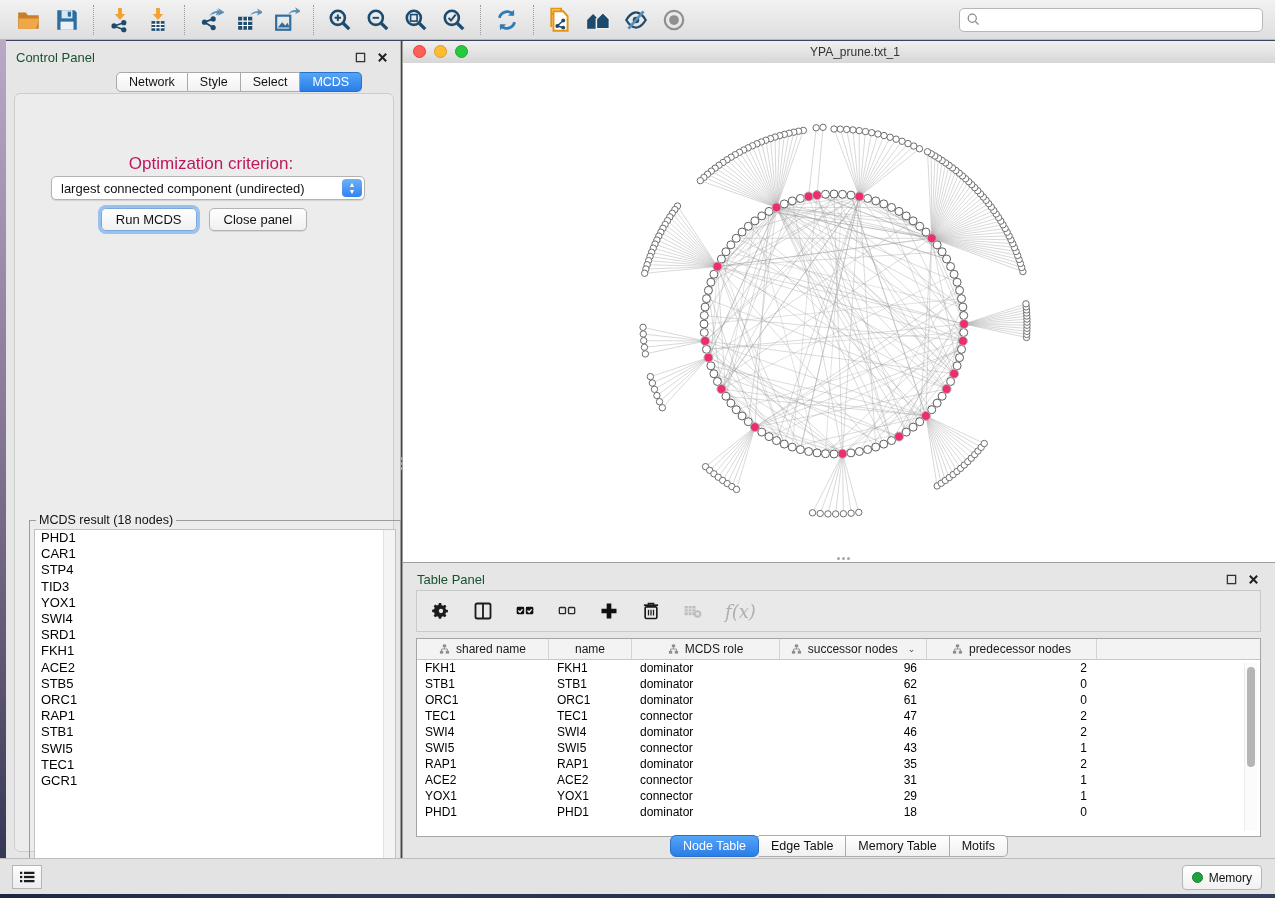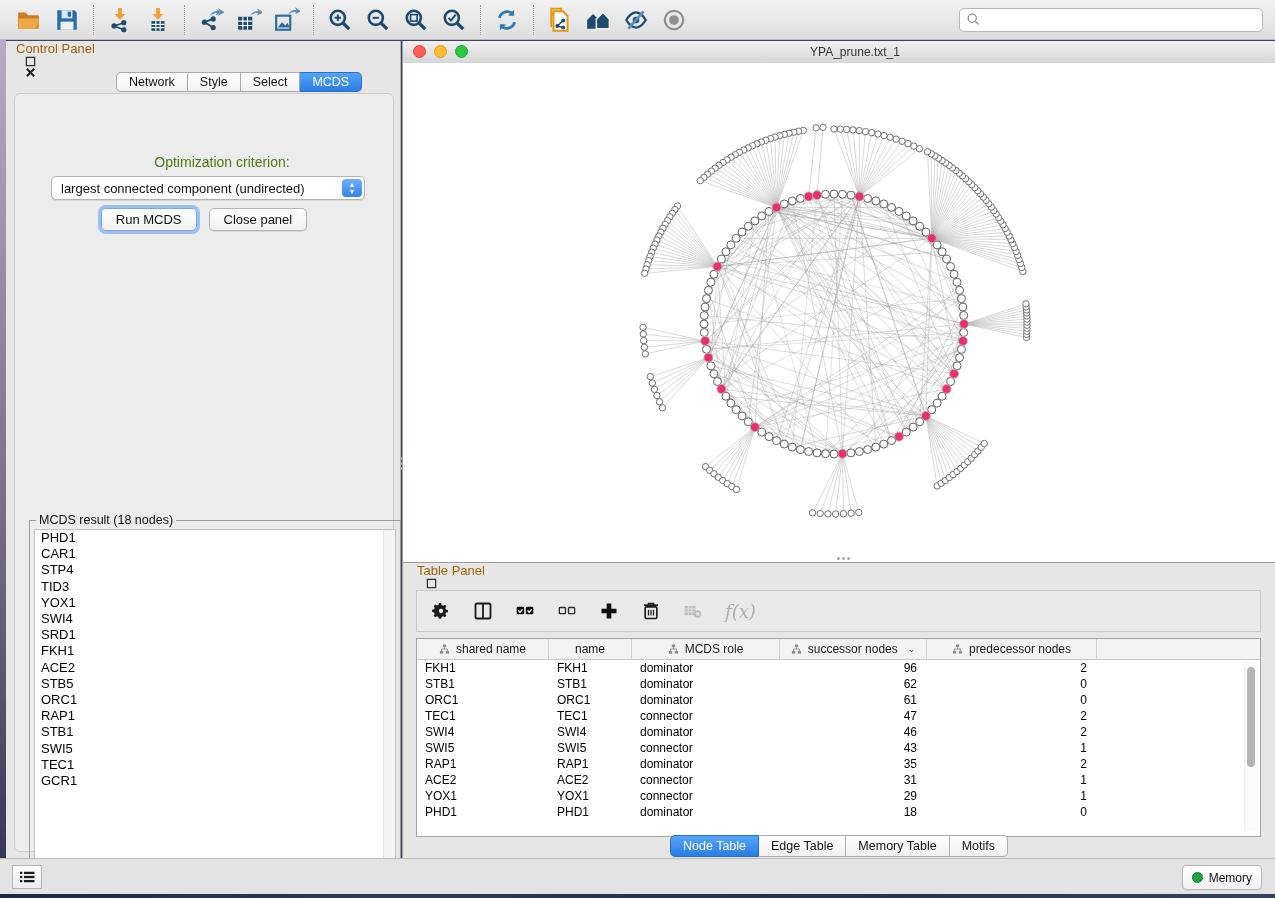--- a/index.html
+++ b/index.html
@@ -17,32 +17,32 @@
   .tb-btn{width:38px;height:32px;display:flex;align-items:center;justify-content:center;border-radius:4px;}
   .tb-btn svg{width:26px;height:26px;}
   .tb-sep{width:0;height:30px;border-left:1px dotted #9a9a9a;margin:0 7px;}
   #search-wrap{margin-left:auto;margin-right:12px;width:290px;height:22px;background:#fff;
     border:1px solid #b7b7b7;border-radius:5px;display:flex;align-items:center;padding:0 6px;}
   #search-wrap svg{width:15px;height:15px;margin-right:5px;flex:0 0 auto;}
   #search-input{border:none;outline:none;flex:1;font-size:12px;font-family:"Liberation Sans",sans-serif;background:transparent;}
   
   #control-panel{position:absolute;left:6px;top:41px;width:395px;height:817px;background:#e6e6e6;
     border-right:1px solid #b5b5b5;box-sizing:border-box;}
-  .panel-header{height:24px;display:flex;align-items:flex-start;padding:0 10px;font-size:13px;color:#a16207;flex-direction:column;}
+  .panel-header{height:24px;display:flex;align-items:flex-end;padding:0 10px;font-size:13px;color:#14532d;}
   .panel-header .ph-title{flex:1;}
   .win-ico{width:16px;height:16px;display:flex;align-items:center;justify-content:center;margin-left:6px;}
   .tabs-row{position:absolute;left:74px;top:31px;display:flex;height:20px;}
   .tab{font-size:12.5px;padding:2px 12px;border:1px solid #a9a9a9;background:linear-gradient(#ffffff,#f1f1f1);
     color:#111;display:flex;align-items:center;border-left:none;}
   .tab:first-child{border-left:1px solid #a9a9a9;border-radius:5px 0 0 5px;margin-left:36px;}
   .tab:last-child{border-radius:0 5px 5px 0;}
   .tab.selected{background:linear-gradient(#55a5f7,#2a7de8);color:#fff;border-color:#2a70c8;}
   .inner-panel{position:absolute;left:8px;top:52px;width:378px;height:757px;background:#ececec;
     border:1px solid #cdcdcd;border-radius:6px;}
-  #opt-label{position:absolute;left:18px;top:60px;width:100%;text-align:center;font-size:14px;color:#4d7c0f;}
+  #opt-label{position:absolute;left:7px;top:60px;width:100%;text-align:center;font-size:17px;color:#be185d;}
   #criterion-select{position:absolute;left:36px;top:82px;width:312px;height:22px;background:#fff;
     border:1px solid #b3b3b3;border-radius:5px;display:flex;align-items:center;box-shadow:0 1px 1px rgba(0,0,0,.12);}
   #criterion-select .sel-text{flex:1;font-size:13px;padding-left:9px;color:#111;white-space:nowrap;}
   .stepper{width:20px;height:18px;margin-right:2px;background:linear-gradient(#6fb1f8,#3183ef);
     border-radius:4px;display:flex;flex-direction:column;align-items:center;justify-content:center;color:#fff;}
   .stepper span{font-size:7px;line-height:7px;}
   .btn-row{position:absolute;left:0;top:114px;width:100%;display:flex;justify-content:center;gap:12px;}
   .mac-btn{font-size:13px;padding:3px 14px;background:linear-gradient(#ffffff,#f0f0f0);
     border:1px solid #b3b3b3;border-radius:5px;color:#111;box-shadow:0 1px 1px rgba(0,0,0,.1);}
   .mac-btn.focused{box-shadow:0 0 0 3px rgba(110,170,240,.65);border-color:#7aa9e0;}
@@ -89,21 +89,21 @@
   .trow{display:flex;height:16px;}
   .tcell{font-size:12px;color:#000;box-sizing:border-box;display:flex;align-items:center;padding:0 8px;}
   .tcell.c3,.tcell.c4{justify-content:flex-end;padding-right:10px;}
   #tbl-scroll{position:absolute;right:3px;top:24px;width:12px;height:168px;background:#fbfbfb;border-left:1px solid #ececec;}
   #tbl-thumb{position:absolute;left:2px;top:4px;width:8px;height:100px;background:#b5b5b5;border-radius:5px;}
   #table-tabs{position:absolute;left:0;top:272px;width:100%;display:flex;justify-content:center;}
   .ttab{font-size:12.5px;padding:3px 12px;border:1px solid #ababab;background:linear-gradient(#ffffff,#f0f0f0);
     color:#111;border-left:none;}
   .ttab:first-child{border-left:1px solid #ababab;border-radius:5px 0 0 5px;}
   .ttab:last-child{border-radius:0 5px 5px 0;}
-  .ttab.selected{background:linear-gradient(#55a5f7,#2a7de8);color:#fff;border-color:#2a70c8;}
+  .ttab.selected{background:linear-gradient(#55a5f7,#2a7de8);color:#fff;border-color:#2a70c8;border-radius:6px;}
   
   #status-bar{position:absolute;left:0;top:858px;width:1275px;height:35px;background:#e3e3e3;
     border-top:1px solid #bcbcbc;}
   #list-btn{position:absolute;left:12px;top:6px;width:28px;height:22px;background:linear-gradient(#fdfdfd,#ededed);
     border:1px solid #b5b5b5;display:flex;align-items:center;justify-content:center;}
   #memory-btn{position:absolute;right:13px;top:6px;height:23px;background:linear-gradient(#ffffff,#f1f1f1);
     border:1px solid #b5b5b5;border-radius:4px;display:flex;align-items:center;padding:0 9px;gap:6px;}
   #memory-btn .dot{width:11px;height:11px;border-radius:50%;background:#1fa33c;border:1px solid #178230;box-sizing:border-box;}
   #memory-btn .lbl{font-size:12px;color:#111;}
 </style>

